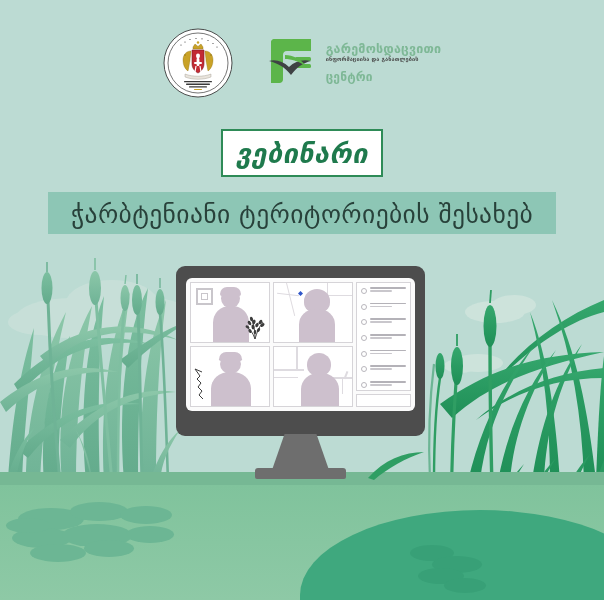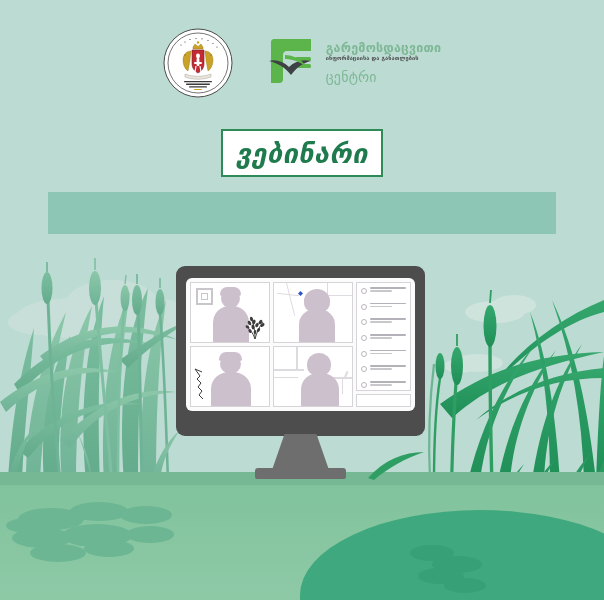--- a/index.html
+++ b/index.html
@@ -23,21 +23,21 @@
     position:absolute; left:0; top:22px; width:604px; height:82px;
     display:flex; align-items:center; justify-content:center; gap:34px;
     z-index:20;
   }
   .crest { width:70px; height:70px; position:relative; flex:0 0 auto; }
   .eiec-logo { display:flex; align-items:center; gap:7px; flex:0 0 auto; }
   .eiec-mark { width:52px; height:52px; flex:0 0 auto; }
   .eiec-text { display:flex; flex-direction:column; justify-content:center; line-height:1.05; }
   .eiec-l1 { font-size:12.5px; font-weight:bold; color:#7eb896; letter-spacing:.2px; }
   .eiec-l2 { font-size:5.6px; font-weight:bold; color:#4a4a4a; letter-spacing:.1px; margin-top:1.5px; }
-  .eiec-l3 { font-size:14px; font-weight:normal; color:#7eb896; letter-spacing:.2px; margin-top:8px; }
+  .eiec-l3 { font-size:12px; font-weight:bold; color:#7eb896; letter-spacing:.2px; margin-top:8px; }
 
   
   .title-box {
     position:absolute; left:221px; top:129px; width:162px; height:48px;
     background:#ffffff; border:2.5px solid #2e8b57;
     display:flex; align-items:center; justify-content:center;
     z-index:20;
   }
   .title-box span {
     font-size:27px; font-weight:bold; color:#1f7a4d; letter-spacing:.5px;font-style:italic;
@@ -348,20 +348,23 @@
         <div class="eiec-l2">ინფორმაციისა და განათლების</div>
         <div class="eiec-l3">ცენტრი</div>
       </div>
     </div>
   </div>
 
   <div class="title-box">
     <span>ვებინარი</span>
   </div>
   <div class="subtitle-band"></div>
+  <div class="subtitle">
+    <span>ჭარბტენიანი ტერიტორიების შესახებ</span>
+  </div>
 
   <div class="monitor">
     <div class="mon-body">
       <div class="mon-screen">
         <div class="grid">
 
           <div class="tiles">
 
             <div class="tile">
               <div class="frame" style="left:5px; top:5px; width:17px; height:17px;"></div>

